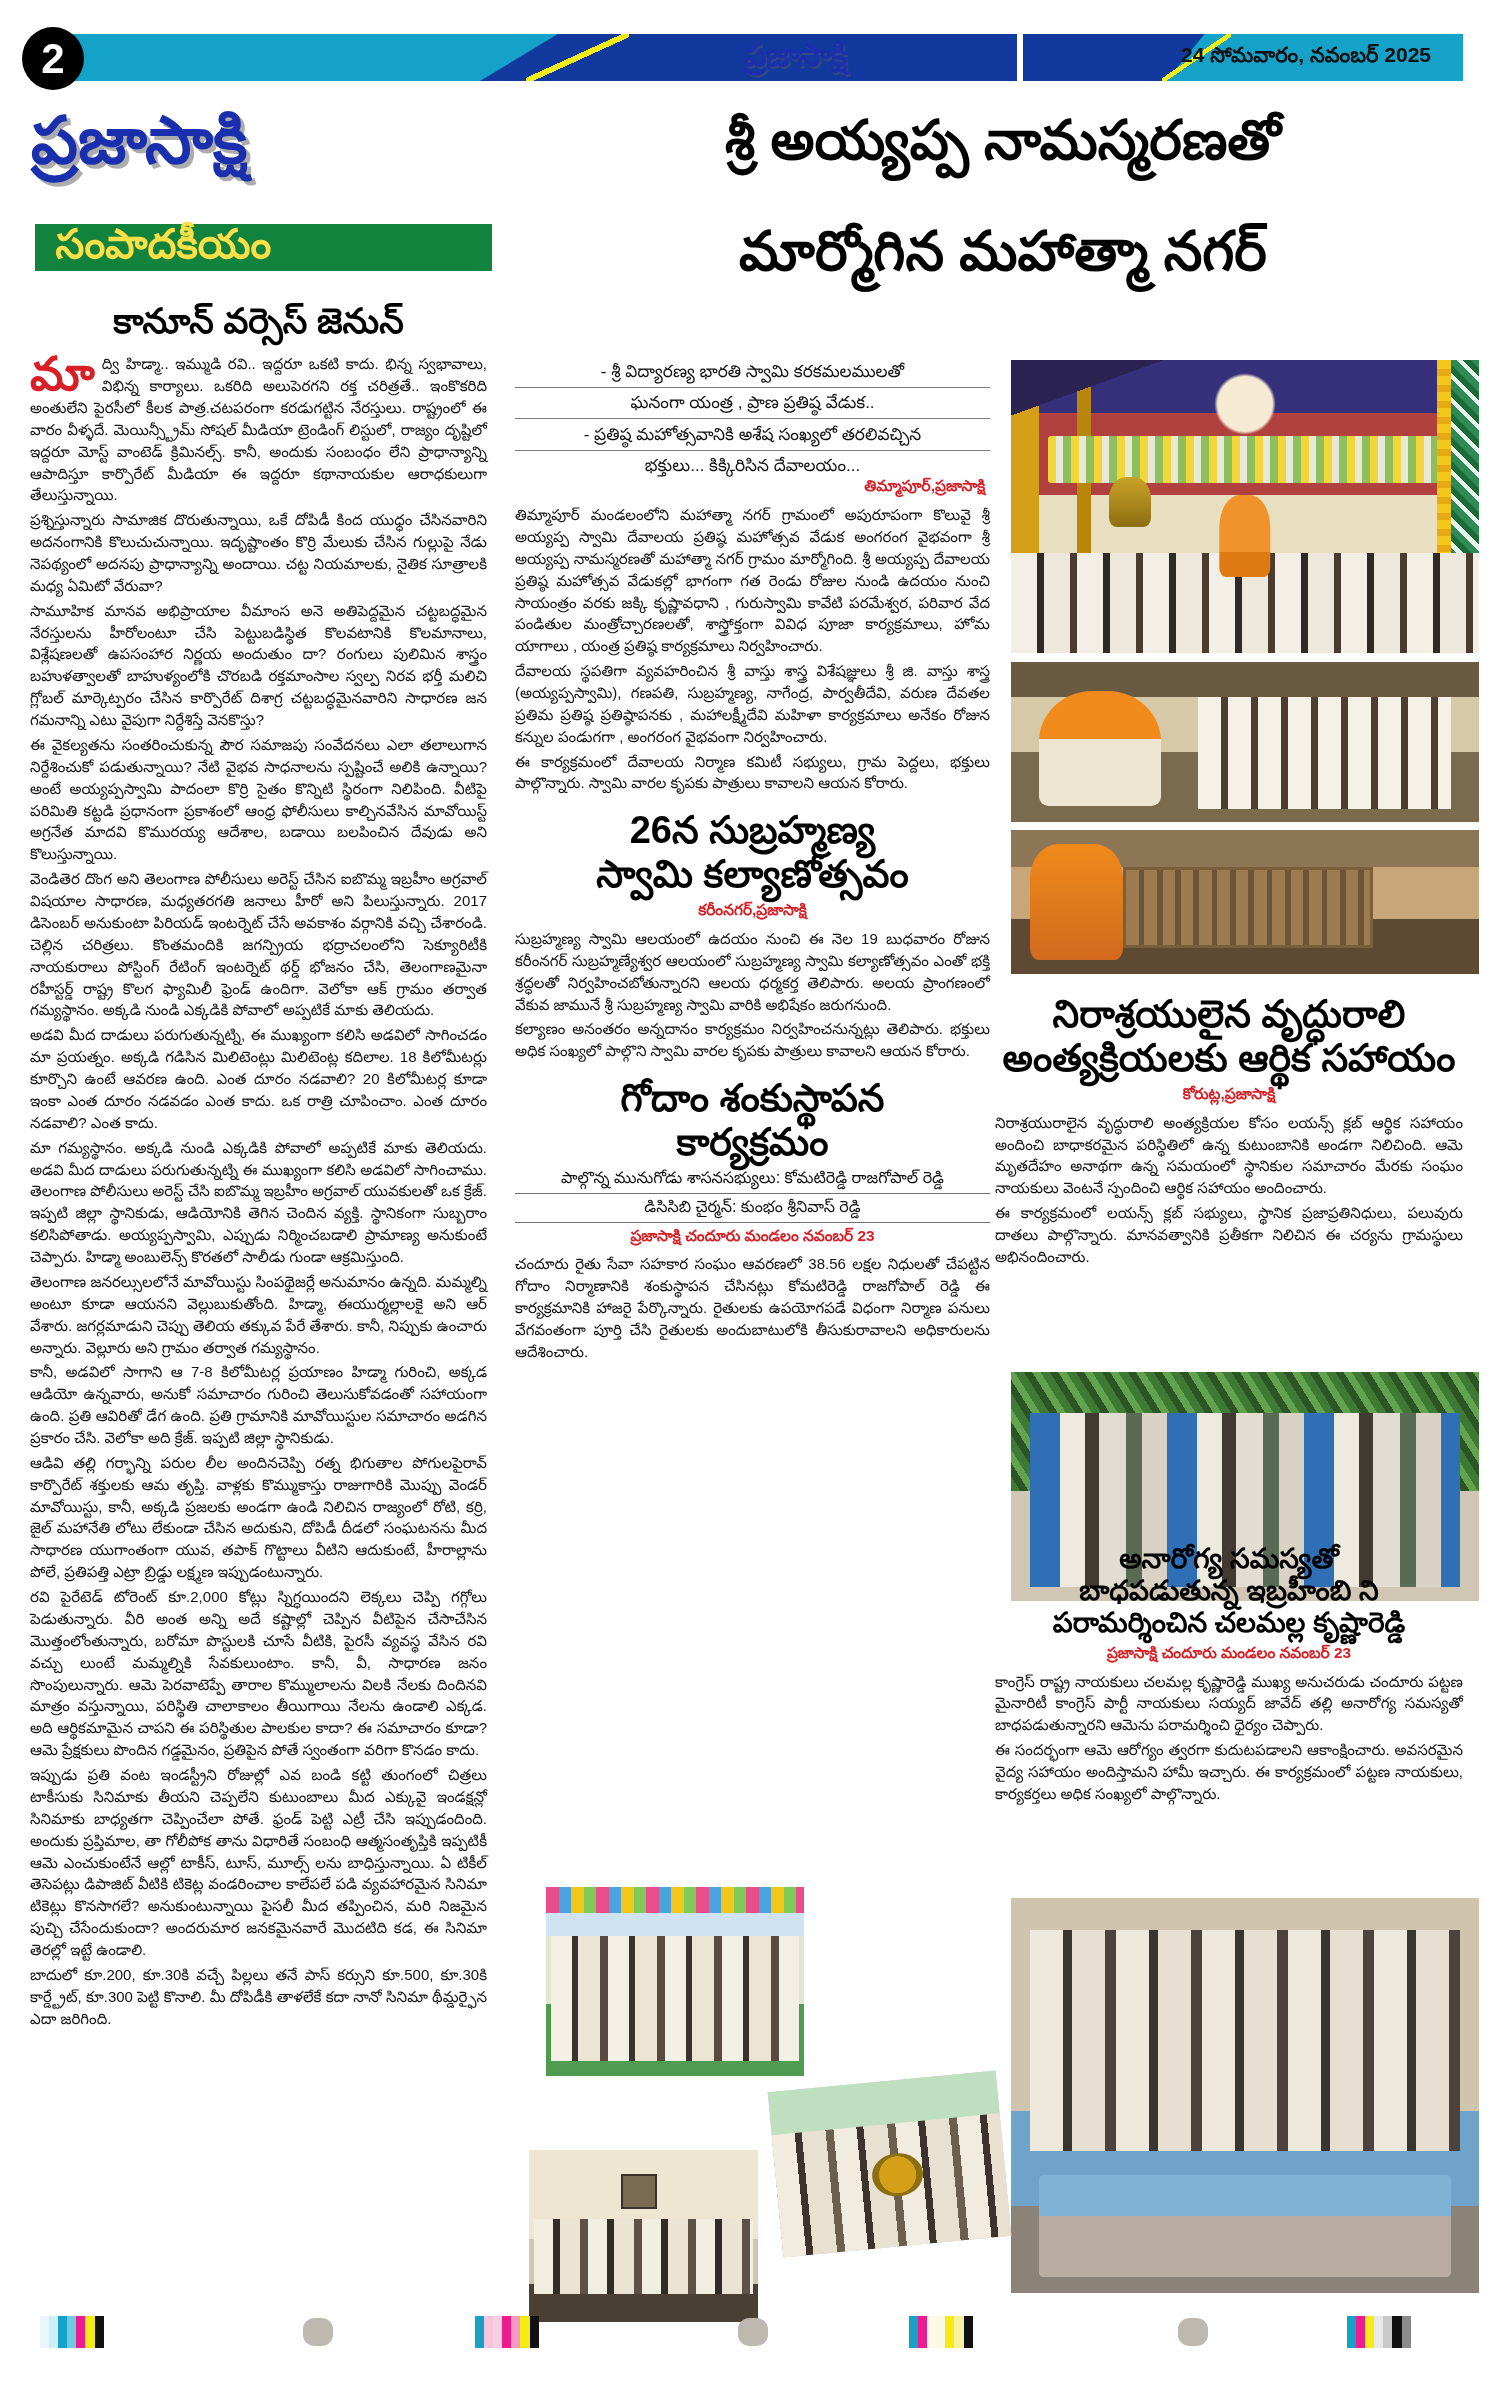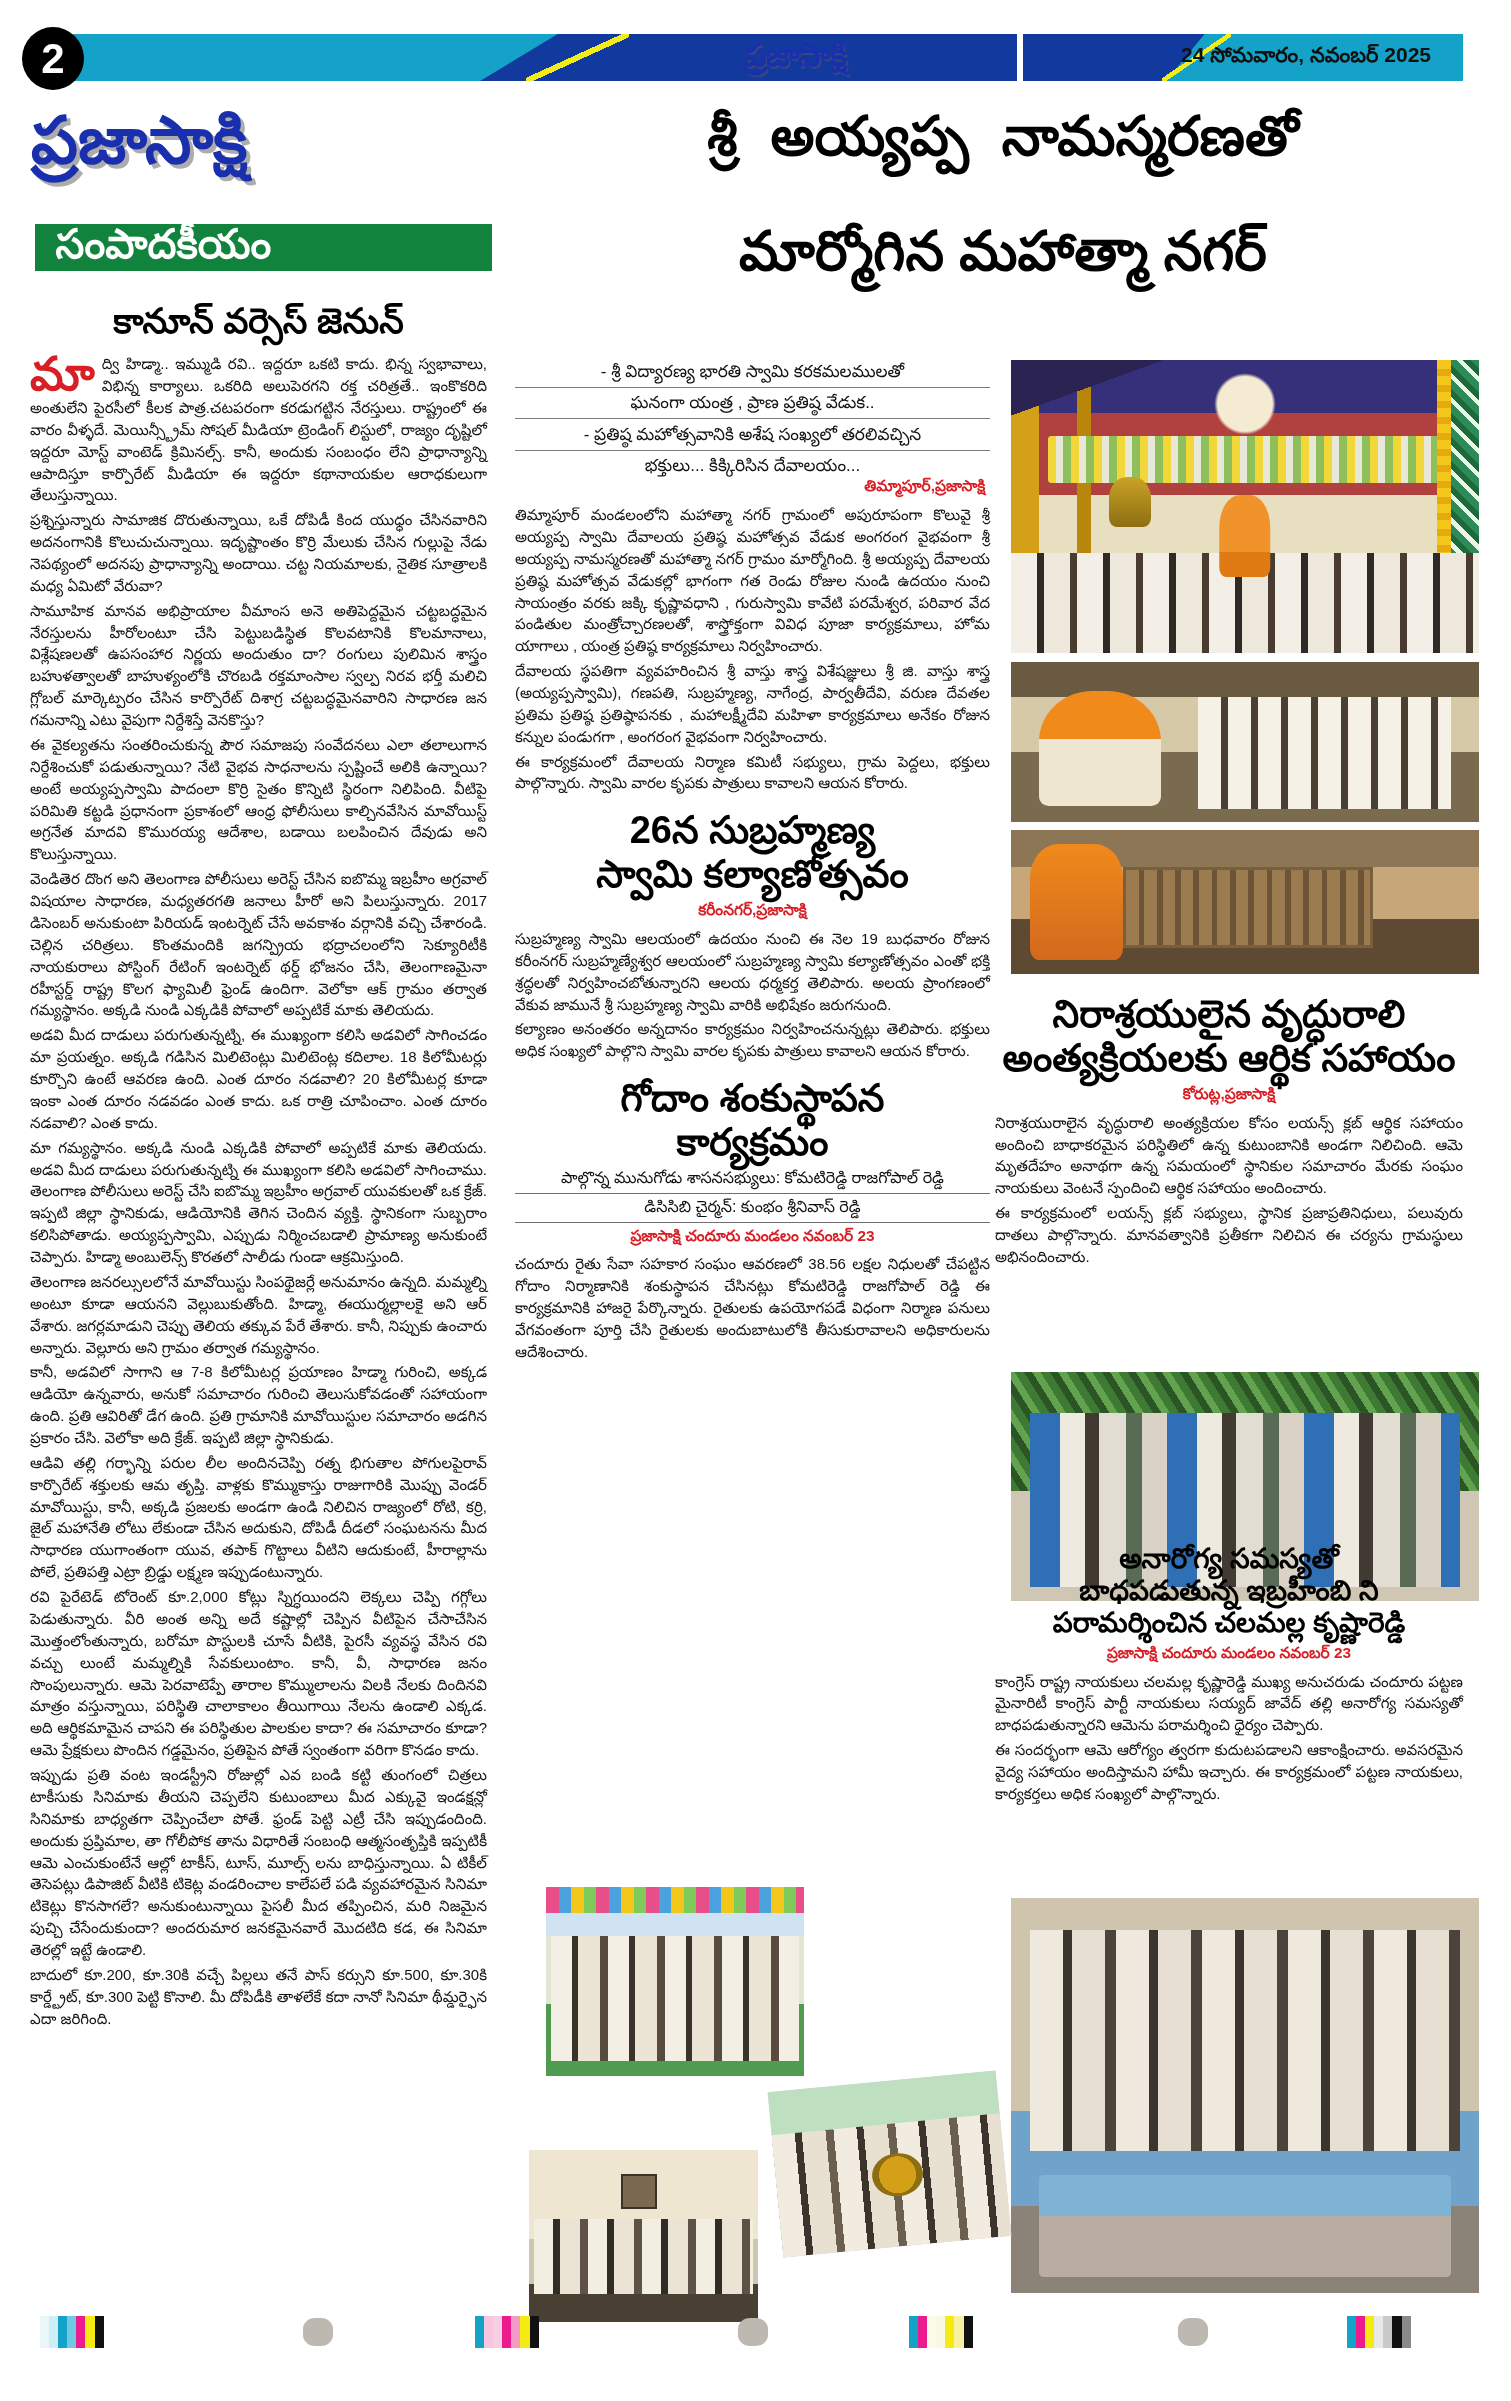--- a/index.html
+++ b/index.html
@@ -52,31 +52,31 @@
     color: #1a2fae; font-size: 66px; font-weight: bold; line-height: 1;
     text-shadow: 4px 4px 0 rgba(70,70,70,0.45);
     white-space: nowrap;
   }
   .editorial-band {
     position: absolute; left: 35px; top: 224px; width: 457px; height: 47px;
     background: #11833c;
   }
   .editorial-band span {
     position: absolute; left: 20.6px; top: -3.4px;
-    color: #ffffff; font-size: 41px; font-weight: bold; line-height: 47px;
+    color: #fde047; font-size: 41px; font-weight: bold; line-height: 47px;
     white-space: nowrap;
   }
 
   
   .main-headline {
     position: absolute; left: 517px; top: 107px; width: 972px;
     font-size: 55px; font-weight: bold; line-height: 1.22; color: #000;
     text-align: center;
   }
-  .main-headline .l1 { display:block;font-family:Liberation Mono, monospace; }
+  .main-headline .l1 { display:block; }
   .main-headline .l2 { display:block;margin-top:44px; }
 
   
   .subheads { position: absolute; left: 515px; top: 360px; width: 475px; }
   .sub-line {
     font-size: 17px; line-height: 1.45; color: #111; text-align: center;
     border-bottom: 1.1px solid #7b7b7b; padding-bottom: 2.3px; margin-bottom: 3.4px;
   }
   .sub-line.nb { border-bottom: none; }
 

